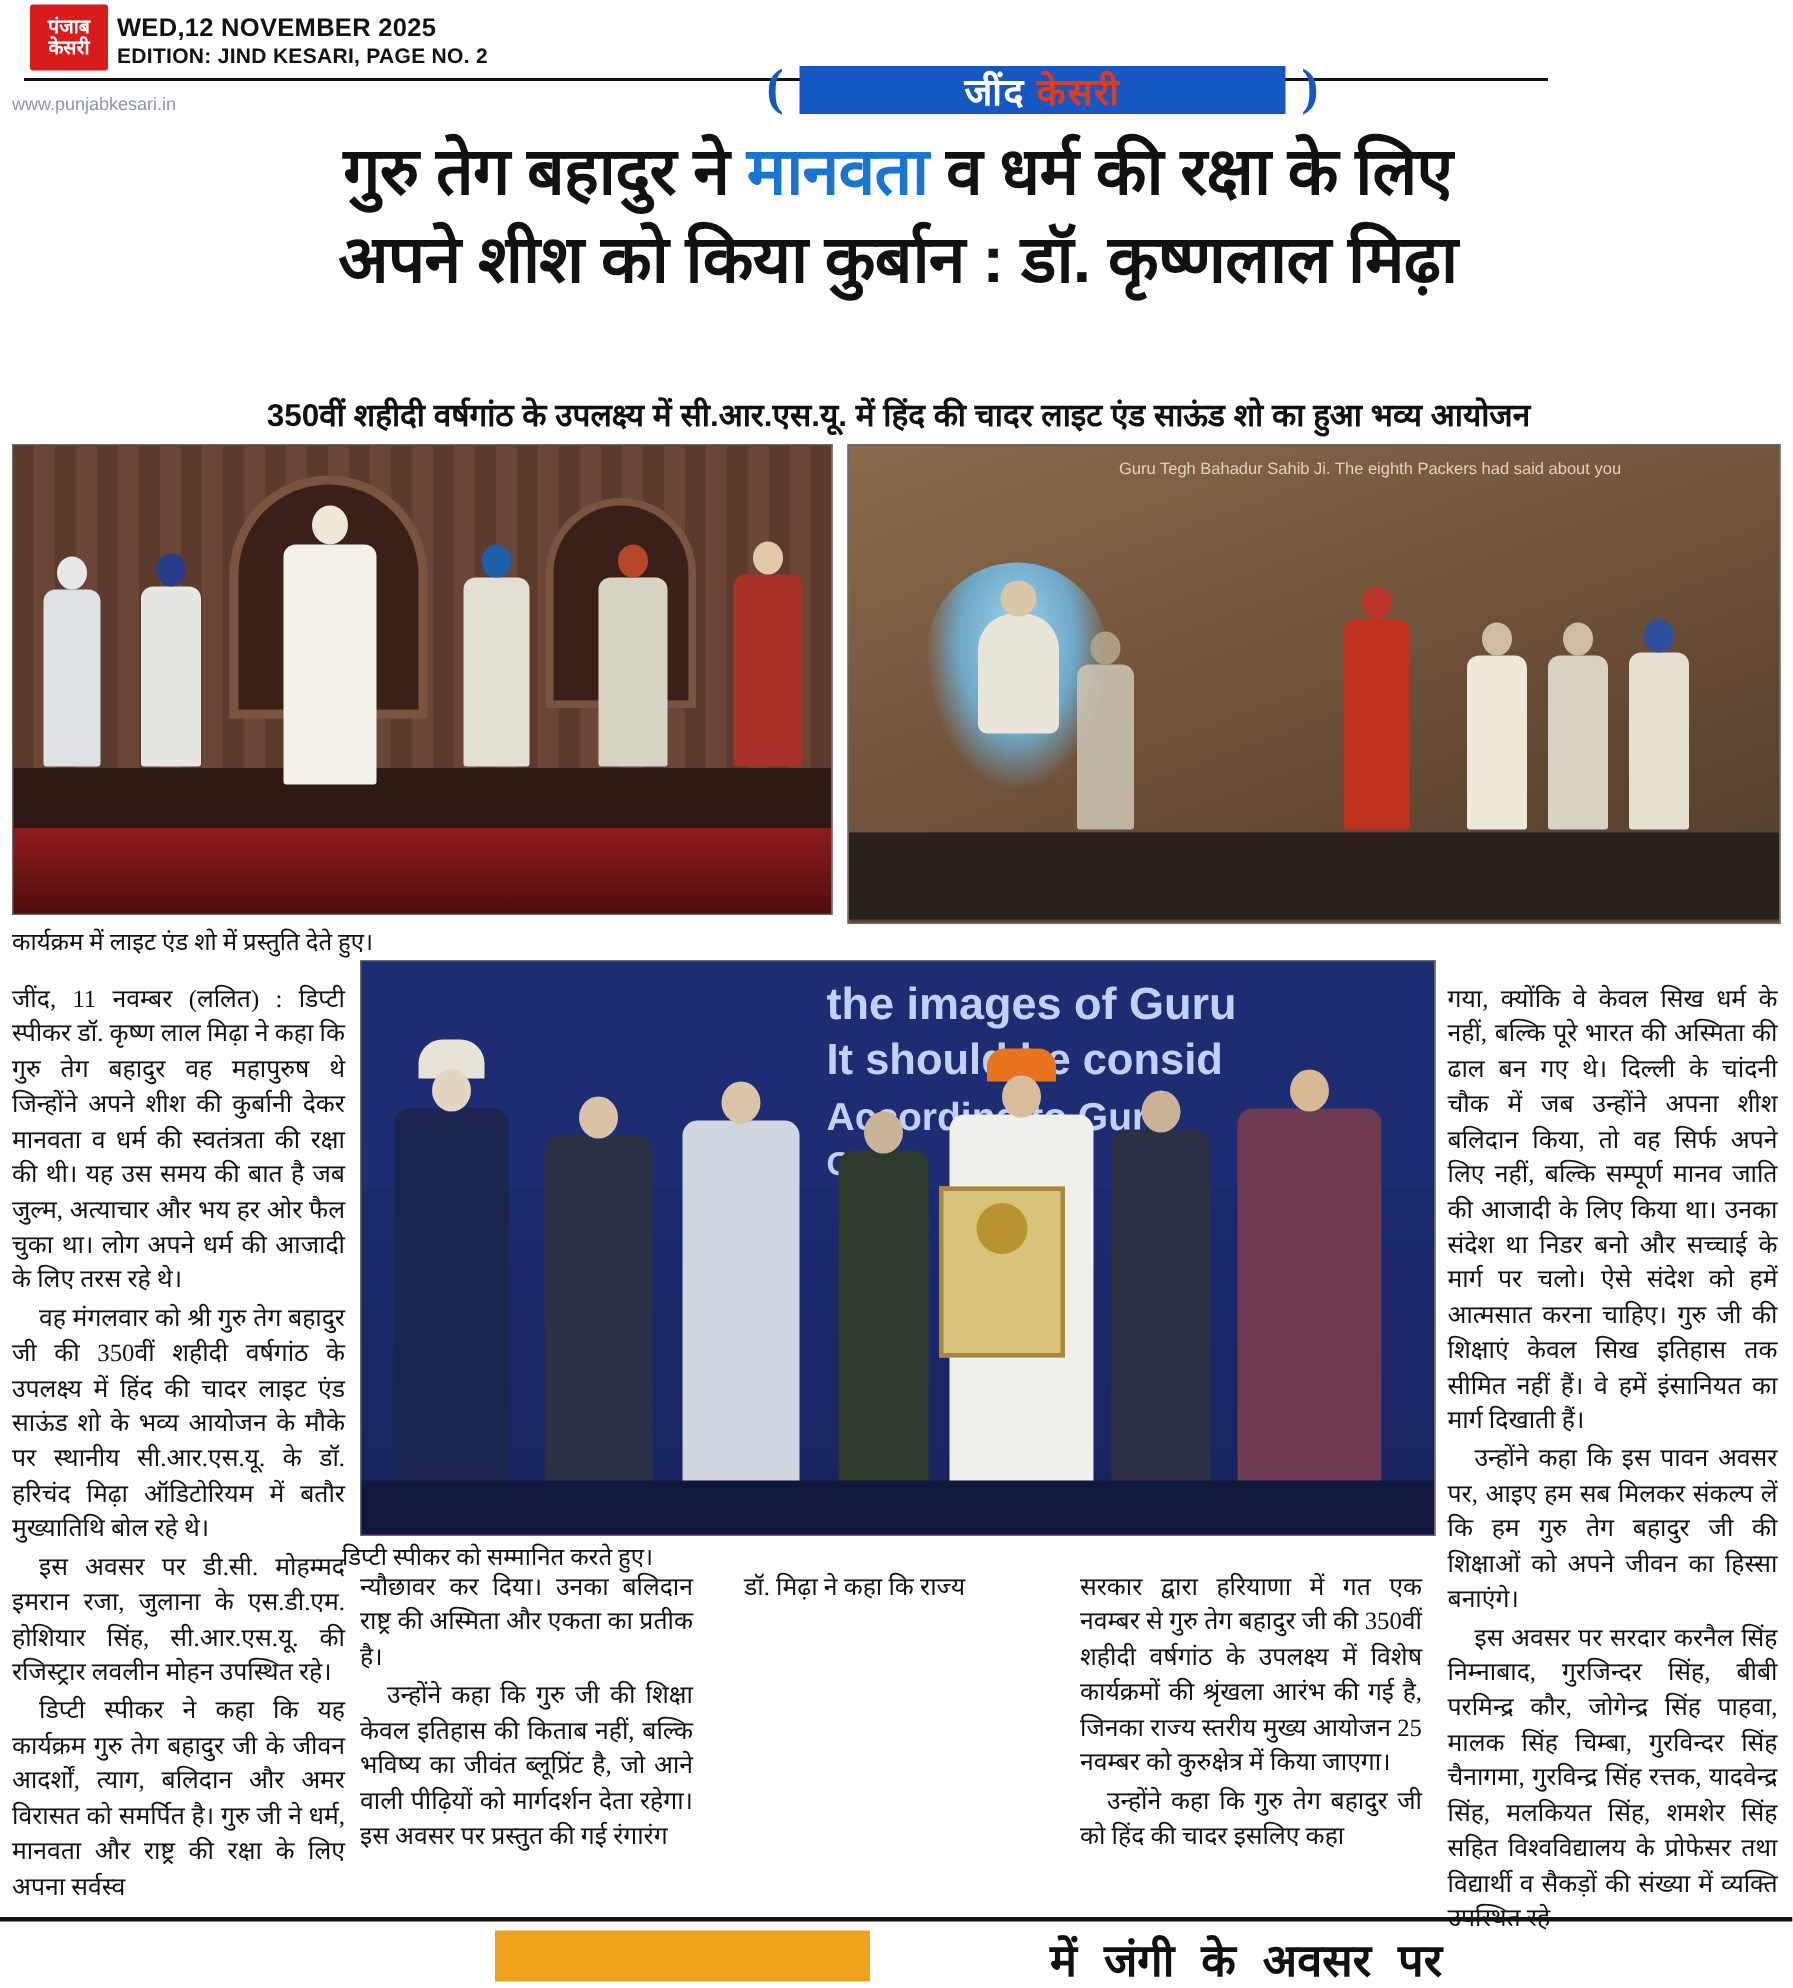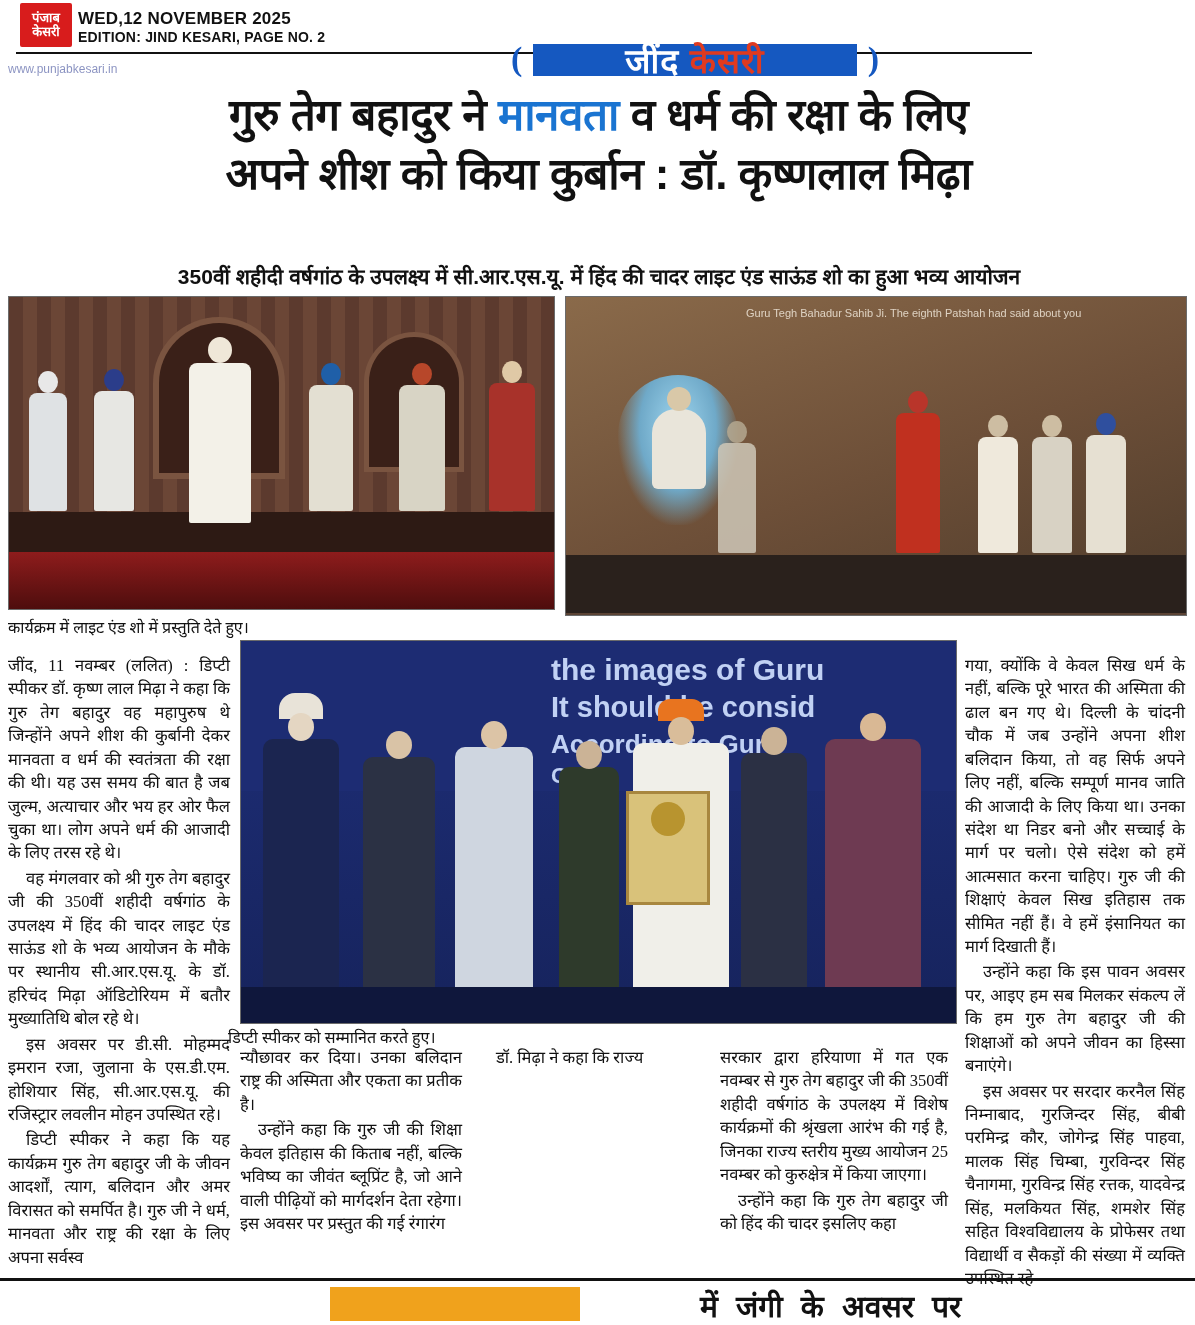--- a/index.html
+++ b/index.html
@@ -11,21 +11,21 @@
   .logo-box{width:52px;height:44px;margin:3px 6px 0 4px;background:#d81c1c;color:#fff;display:flex;flex-direction:column;align-items:center;justify-content:center;line-height:1.05;border-radius:2px;}
   .logo-box span{font-family:"Liberation Sans",sans-serif;font-weight:bold;font-size:13px;}
   .mast-text{display:flex;flex-direction:column;justify-content:center;padding-top:2px;}
   .mast-date{font-family:"Liberation Sans",sans-serif;font-weight:bold;font-size:17px;letter-spacing:.2px;}
   .mast-edition{font-family:"Liberation Sans",sans-serif;font-weight:bold;font-size:14px;letter-spacing:.2px;}
   .mast-url{position:absolute;left:8px;top:44px;font-family:"Liberation Sans",sans-serif;font-size:12px;color:#2b3a8f;opacity:.55;margin-top:18px;}
 
   
   .ribbon{position:absolute;left:505px;top:40px;width:380px;height:40px;display:flex;align-items:center;justify-content:center;}
   .ribbon .bar{position:absolute;left:28px;top:4px;width:324px;height:32px;background:#1558c0;}
-  .ribbon .txt{position:relative;z-index:2;font-family:"Liberation Sans",sans-serif;font-weight:bold;font-size:34px;color:#fff;letter-spacing:1px;}
+  .ribbon .txt{position:relative;z-index:2;font-family:"Liberation Sans",sans-serif;font-weight:bold;font-size:25px;color:#fff;letter-spacing:1px;}
   .ribbon .txt em{font-style:normal;color:#e03a1f;}
   .ribbon .cap{position:absolute;font-size:34px;color:#1558c0;font-weight:bold;}
   .ribbon .cap.l{left:6px;top:0px;}
   .ribbon .cap.r{right:6px;top:0px;}
 
   
   .headline{position:absolute;left:16px;top:86px;width:1165px;text-align:center;}
   .hl-line{font-family:"Liberation Sans",sans-serif;font-weight:bold;font-size:44px;line-height:1.33;color:#111;letter-spacing:-0.5px;}
   .hl-line .blue{color:#1a74d1;}
   .subhead{position:absolute;left:10px;top:262px;width:1178px;text-align:center;font-family:"Liberation Sans",sans-serif;font-weight:bold;font-size:21px;color:#111;}
@@ -180,21 +180,21 @@
     <div class="fig f5">
         <span class="head"></span>
       </div>
     <div class="fig f6">
         <span class="head"></span>
       </div>
   </div>
 
   <div class="photo photo2 p2">
     <div class="p2-screen"></div>
-    <div class="p2-text">Guru Tegh Bahadur Sahib Ji. The eighth Patshah had said about you</div>
+    <div class="p2-text">Guru Tegh Bahadur Sahib Ji. The eighth Packers had said about you</div>
     <div class="p2-halo"></div>
     <div class="p2-saint"></div>
     <div class="p2-floor"></div>
     <div class="fig f5">
         <span class="head"></span>
       </div>
     <div class="fig f1">
         <span class="head"></span>
       </div>
     <div class="fig f2">

